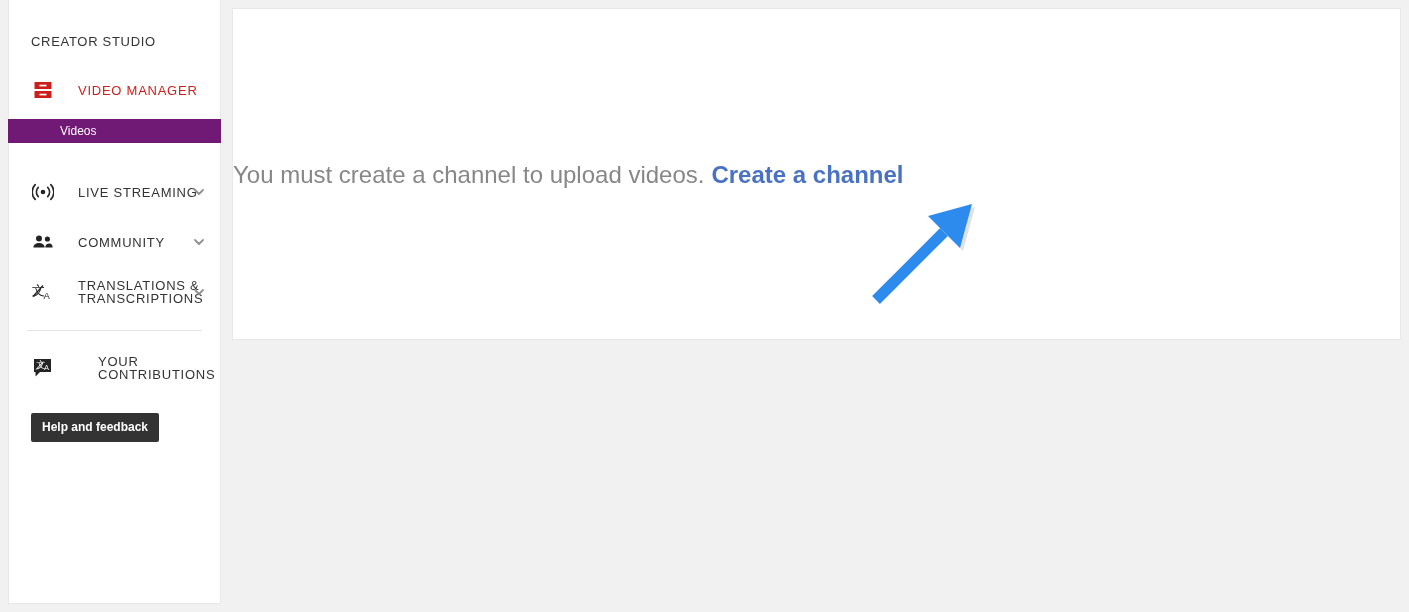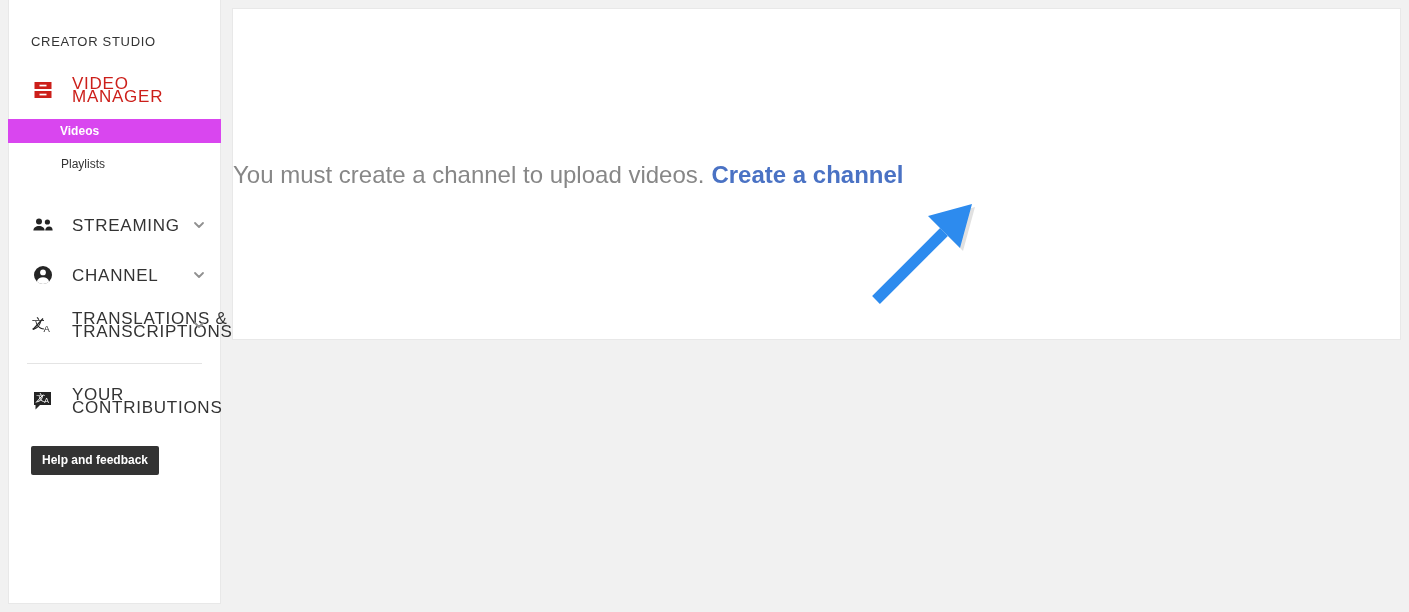--- a/index.html
+++ b/index.html
@@ -51,25 +51,26 @@
   .nav-icon {
     width: 24px;
     height: 24px;
     flex: 0 0 24px;
     display: flex;
     align-items: center;
     justify-content: center;
     margin-right: 17px;
   }
   .nav-label {
-    font-size: 17px;
+    font-size: 13px;
     letter-spacing: 0.75px;
     color: #333333;
     line-height: 13px;
     text-transform: none;
+    margin-left: 6px;
   }
   .nav-row.videomanager .nav-label { color: #cc1f1a; }
   .chev {
     position: absolute;
     right: 14px;
     top: 50%;
     transform: translateY(-50%);
     width: 14px;
     height: 14px;
   }
@@ -77,23 +78,23 @@
   .sub-row {
     height: 24px;
     display: flex;
     align-items: center;
     padding-left: 52px;
     box-sizing: border-box;
     font-size: 12px;
     color: #333333;
   }
   .sub-row.active {
-    background: #d946ef;
+    background: #701a75;
     color: #ffffff;
-    font-weight: bold;
+    font-weight: normal;
     width: 213px;
     margin-left: -1px;
     text-align: right;
   }
   .sub-videos-wrap { margin-top: 4px; }
   .sub-row.playlists { margin-top: 9px; }
 
   .spacer-after-sub { height: 24px; }
 
   .divider {
@@ -172,62 +173,61 @@
         </svg>
       </span>
       <span class="nav-label">VIDEO MANAGER</span>
     </div>
 
     
     <div class="sub-videos-wrap">
       <div class="sub-row active">
         <span>Videos</span>
       </div>
-      <div class="sub-row playlists">
-        <span>Playlists</span>
-      </div>
     </div>
     <div class="spacer-after-sub"></div>
 
     
+    <div class="nav-row">
+      <span class="nav-icon">
+        <svg width="22" height="18" viewBox="0 0 22 18">
+          <circle cx="11" cy="9" r="2.3" fill="#242424"></circle>
+          <path d="M6.3 4.4a6.5 6.5 0 0 0 0 9.2" stroke="#242424" stroke-width="1.6" fill="none" stroke-linecap="round"></path>
+          <path d="M15.7 4.4a6.5 6.5 0 0 1 0 9.2" stroke="#242424" stroke-width="1.6" fill="none" stroke-linecap="round"></path>
+          <path d="M3.2 1.6a10.5 10.5 0 0 0 0 14.8" stroke="#242424" stroke-width="1.6" fill="none" stroke-linecap="round"></path>
+          <path d="M18.8 1.6a10.5 10.5 0 0 1 0 14.8" stroke="#242424" stroke-width="1.6" fill="none" stroke-linecap="round"></path>
+        </svg>
+      </span>
+      <span class="nav-label">LIVE STREAMING</span>
+      <span class="chev">
+        <svg width="14" height="14" viewBox="0 0 14 14">
+            <path d="M3 5l4 4 4-4" stroke="#909090" stroke-width="1.8" fill="none" stroke-linecap="round" stroke-linejoin="round"></path>
+          </svg>
+      </span>
+    </div>
 
     
     <div class="nav-row">
       <span class="nav-icon">
         <svg width="22" height="18" viewBox="0 0 22 18">
           <circle cx="7" cy="5.6" r="3" fill="#242424"></circle>
           <circle cx="15.4" cy="6" r="2.6" fill="#242424"></circle>
           <path d="M1.4 14.6c0-3 2.6-4.6 5.6-4.6s5.6 1.6 5.6 4.6z" fill="#242424"></path>
           <path d="M13.2 14.6c0-2.3 1.4-4 4-4 2.2 0 3.4 1.5 3.4 4z" fill="#242424"></path>
         </svg>
       </span>
-      <span class="nav-label">STREAMING</span>
+      <span class="nav-label">COMMUNITY</span>
       <span class="chev">
         <svg width="14" height="14" viewBox="0 0 14 14">
             <path d="M3 5l4 4 4-4" stroke="#909090" stroke-width="1.8" fill="none" stroke-linecap="round" stroke-linejoin="round"></path>
           </svg>
       </span>
     </div>
 
     
-    <div class="nav-row">
-      <span class="nav-icon">
-        <svg width="20" height="20" viewBox="0 0 20 20">
-          <circle cx="10" cy="10" r="9" fill="#242424"></circle>
-          <circle cx="10" cy="7.4" r="2.9" fill="#ffffff"></circle>
-          <path d="M3.8 16.4c1-2.7 3.3-4.1 6.2-4.1s5.2 1.4 6.2 4.1A9 9 0 0 1 10 19a9 9 0 0 1-6.2-2.6z" fill="#ffffff"></path>
-        </svg>
-      </span>
-      <span class="nav-label">CHANNEL</span>
-      <span class="chev">
-        <svg width="14" height="14" viewBox="0 0 14 14">
-            <path d="M3 5l4 4 4-4" stroke="#909090" stroke-width="1.8" fill="none" stroke-linecap="round" stroke-linejoin="round"></path>
-          </svg>
-      </span>
-    </div>
 
     
 
     
     <div class="nav-row">
       <span class="nav-icon">
         <svg width="22" height="20" viewBox="0 0 22 20">
           <text x="0" y="12.5" font-family="'DejaVu Sans', sans-serif" font-size="13" fill="#242424">文</text>
           <text x="11.5" y="17" font-family="'Liberation Sans', sans-serif" font-size="9.5" fill="#242424">A</text>
           <path d="M1 14.5L11 3.5" stroke="#242424" stroke-width="1.3"></path>
@@ -240,21 +240,21 @@
             <path d="M3 5l4 4 4-4" stroke="#909090" stroke-width="1.8" fill="none" stroke-linecap="round" stroke-linejoin="round"></path>
           </svg>
       </span>
     </div>
 
     
 
     <div class="divider"></div>
 
     
-    <div class="nav-row" style="margin-top:12px;">
+    <div class="nav-row" style="margin-top:12px;gap:20px;">
       <span class="nav-icon">
         <svg width="22" height="22" viewBox="0 0 22 22">
           <path d="M2 2h17v13H8l-4.5 4.5V15H2z" fill="#242424"></path>
           <text x="4.2" y="11.3" font-family="'DejaVu Sans', sans-serif" font-size="9.5" fill="#ffffff">文</text>
           <text x="12.2" y="13.4" font-family="'Liberation Sans', sans-serif" font-size="7" fill="#ffffff">A</text>
           <path d="M4 12.6L11.2 4.6" stroke="#ffffff" stroke-width="1"></path>
         </svg>
       </span>
       <span class="nav-label">YOUR CONTRIBUTIONS</span>
     </div>

